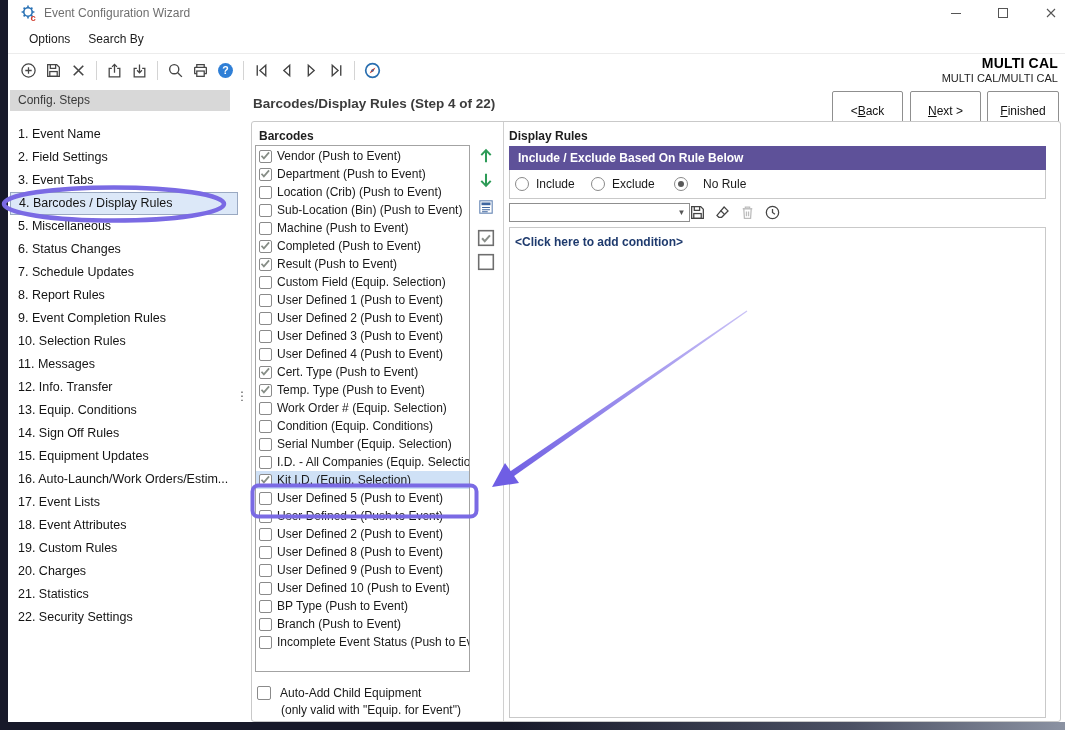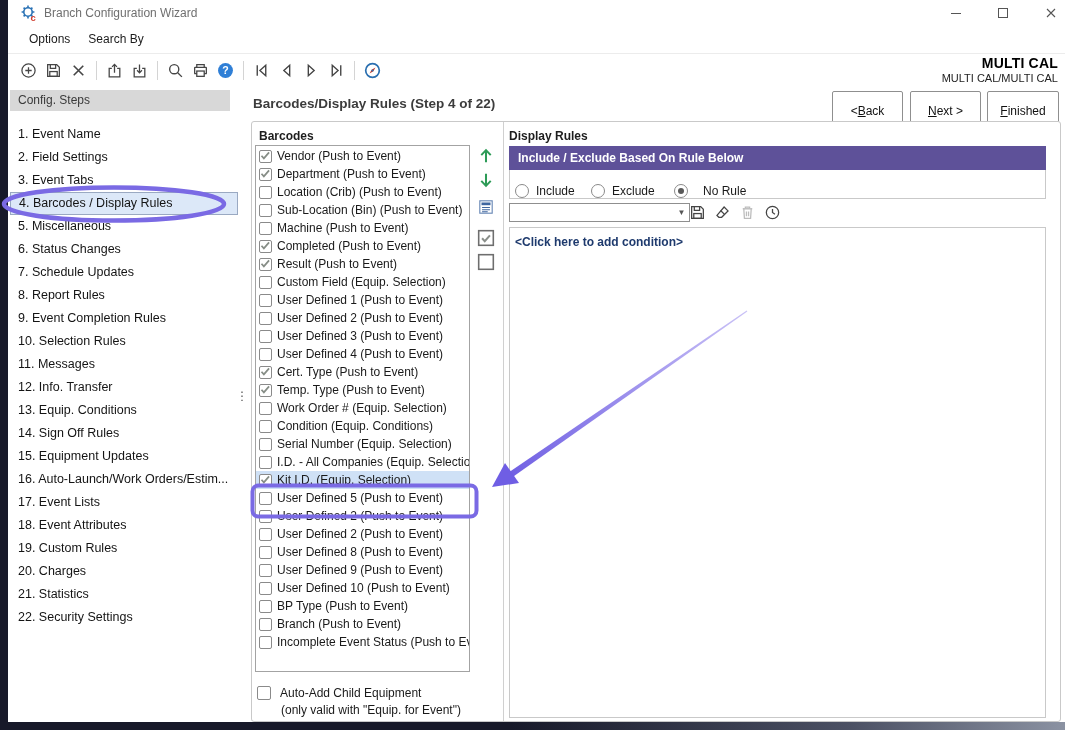--- a/index.html
+++ b/index.html
@@ -85,21 +85,21 @@
   #auto-add-label{font-size:12px;color:#1a1a1a;}
   #auto-add-note{left:281px;top:703px;font-size:12px;color:#1a1a1a;}
 
   
   #dr-label{left:509px;top:129px;font-size:12px;font-weight:bold;color:#1d1d1d;}
   #dr-header{left:509px;top:146px;width:537px;height:24px;background:var(--purple,#5e5199);
              color:#fff;font-size:12px;font-weight:bold;line-height:24px;padding-left:9px;
              box-sizing:border-box;white-space:nowrap;overflow:hidden;}
   #dr-radio-box{left:509px;top:170px;width:537px;height:29px;box-sizing:border-box;
                 border:1px solid #c9c9c9;border-top:none;background:#fff;}
-  .radio-group{position:absolute;top:0;height:28px;display:flex;align-items:flex-end;}
+  .radio-group{position:absolute;top:0;height:28px;display:flex;align-items:center;}
   .radio{width:14px;height:14px;border:1px solid #8a8a8a;border-radius:50%;background:#fff;
          box-sizing:border-box;position:relative;flex-shrink:0;}
   .radio.on::after{content:"";position:absolute;left:3px;top:3px;width:6px;height:6px;
                    border-radius:50%;background:#595959;}
   .radio-label{font-size:12px;margin-left:7px;color:#1a1a1a;}
 
   #rule-combo{left:509px;top:203px;width:181px;height:19px;border:1px solid #8f8f8f;
               background:#fff;box-sizing:border-box;}
   #rule-combo .arrow{position:absolute;right:0;top:0;width:15px;height:17px;display:flex;
               align-items:center;justify-content:center;font-size:8px;color:#555;}
@@ -126,21 +126,21 @@
   <div class="abs" id="titlebar">
     <span class="abs" id="app-icon">
       <svg viewBox="0 0 18 18" width="18" height="18">
         <g stroke="#2a72b5" stroke-width="1.6" fill="none">
           <circle cx="8" cy="8" r="4.2"></circle>
           <path d="M8 1.6v2.2M8 12.2v2.2M1.6 8h2.2M12.2 8h2.2M3.6 3.6l1.5 1.5M10.9 10.9l1.5 1.5M12.4 3.6l-1.5 1.5M5.1 10.9l-1.5 1.5"></path>
         </g>
         <text x="10.6" y="17" font-size="9.5" font-weight="bold" fill="#d03a2b" font-family="Liberation Sans, sans-serif">c</text>
       </svg>
     </span>
-    <span class="abs" id="window-title">Branch Configuration Wizard</span>
+    <span class="abs" id="window-title">Event Configuration Wizard</span>
     <span class="abs winctl" id="ctl-min">
       <svg viewBox="0 0 12 12" width="12" height="12">
           <path d="M1 6.5h10" stroke="#555" stroke-width="1"></path>
         </svg>
     </span>
     <span class="abs winctl" id="ctl-max">
       <svg viewBox="0 0 12 12" width="12" height="12">
           <rect x="1.5" y="1.5" width="9" height="9" fill="none" stroke="#555" stroke-width="1"></rect>
         </svg>
     </span>

